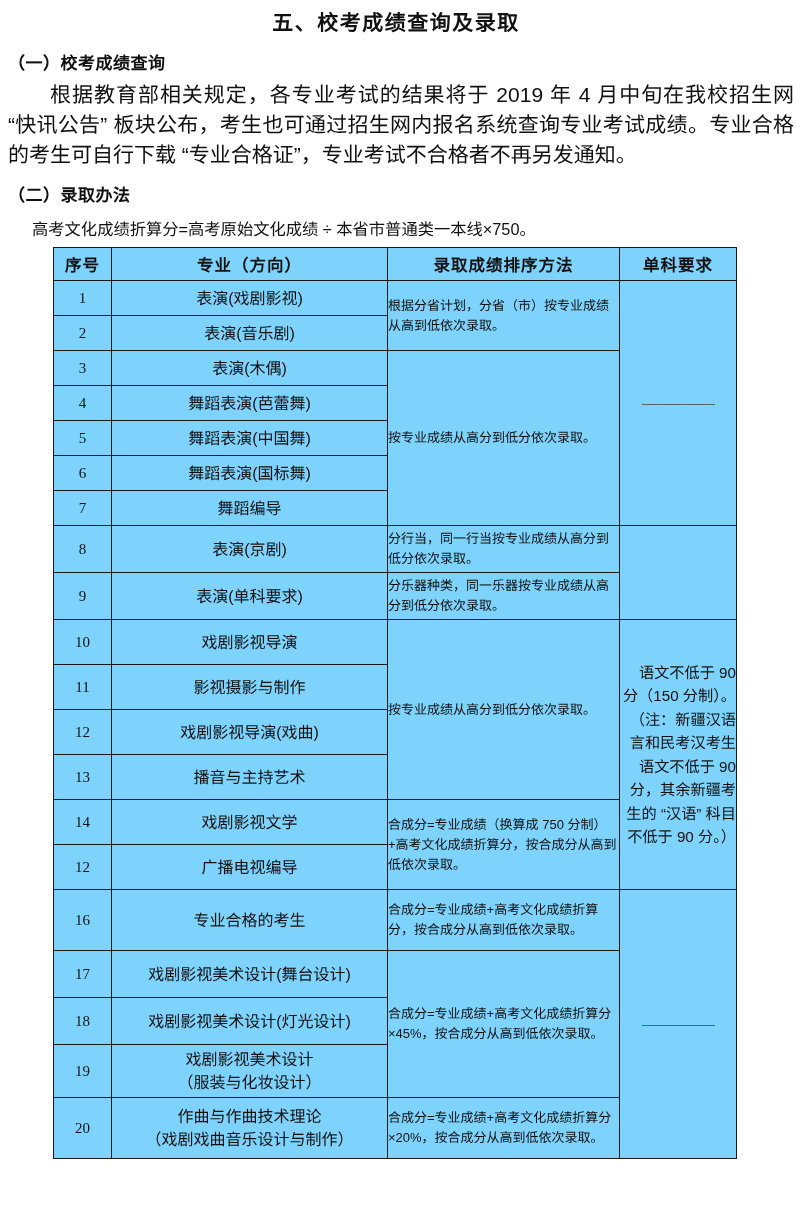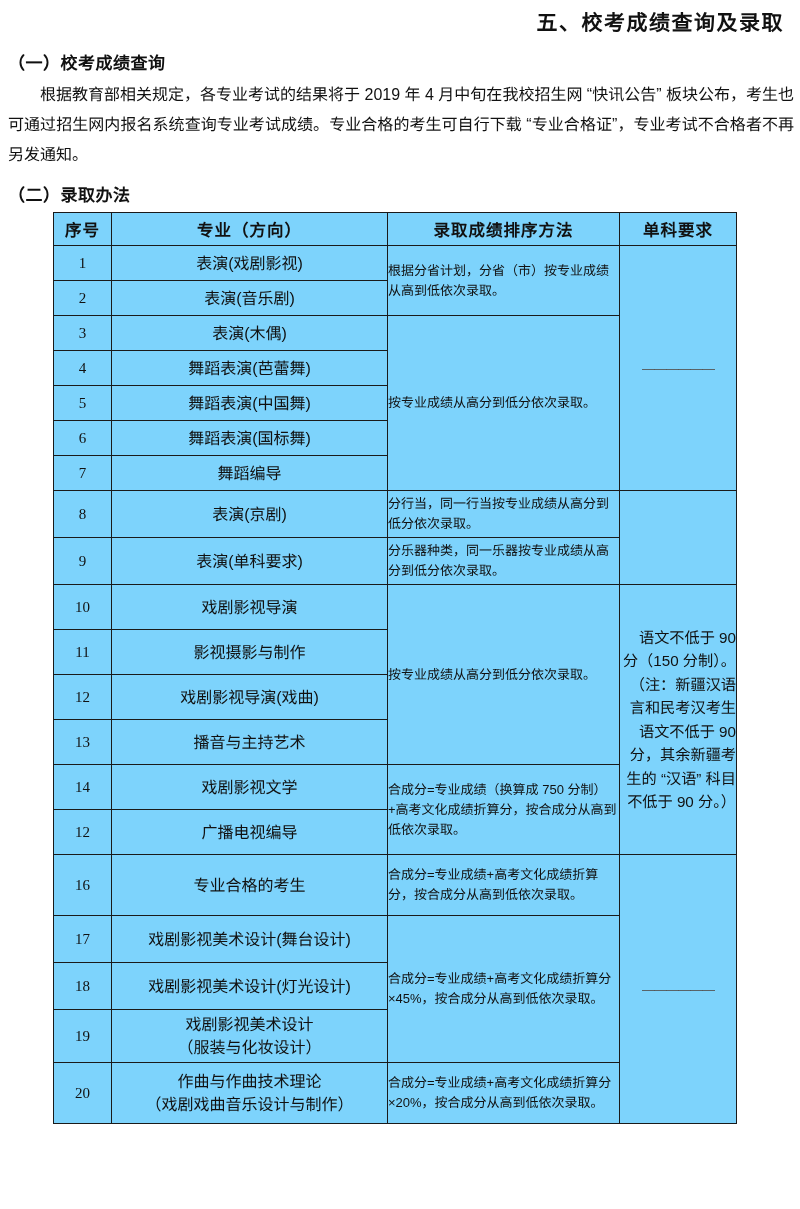--- a/index.html
+++ b/index.html
@@ -19,43 +19,43 @@
   .page {
     position: relative;
     width: 800px;
     height: 1209px;
     box-sizing: border-box;
     padding: 0;
   }
 
   
   .doc-title {
-    text-align: right;
+    text-align: center;
     font-size: 21px;
     font-weight: bold;
     letter-spacing: 1.5px;
-    margin: 8px 16px 0 0;
+    margin: 8px 8px 0 0;
     padding: 0;
     line-height: 30px;
     font-family: "Liberation Serif", "DejaVu Serif", serif;
   }
 
   
   .section-head {
     font-size: 17px;
     font-weight: bold;
     margin: 14px 0 2px 8px;
     line-height: 26px;
     font-family: Liberation Mono, monospace;
     letter-spacing: 0.5px;
   }
 
   
   .para {
-    font-size: 16px;
+    font-size: 21px;
     line-height: 30px;
     margin: 2px 6px 0 8px;
     text-align: justify;
     text-justify: inter-ideograph;
     font-family: "Liberation Sans", "DejaVu Sans", sans-serif;
     letter-spacing: 0px;
   }
   .para.indent { text-indent: 2em; }
   .formula {
     font-size: 16.3px;
@@ -143,20 +143,21 @@
 
   <h1 class="doc-title">五、校考成绩查询及录取</h1>
 
   <div class="section-head">（一）校考成绩查询</div>
 
   <p class="para indent">根据教育部相关规定，各专业考试的结果将于 2019 年 4 月中旬在我校招生网 “快讯公告” 板块公布，考生也可通过招生网内报名系统查询专业考试成绩。专业合格的考生可自行下载 “专业合格证”，专业考试不合格者不再另发通知。</p>
 
   <div class="section-head">（二）录取办法</div>
 
 
+  <div class="formula">高考文化成绩折算分=高考原始文化成绩 ÷ 本省市普通类一本线×750。</div>
 
   <div class="table-wrap">
     <table class="admit">
       <colgroup>
         <col class="col-no">
           <col class="col-major">
           <col class="col-rule">
           <col class="col-req">
       </colgroup>
       <thead>

